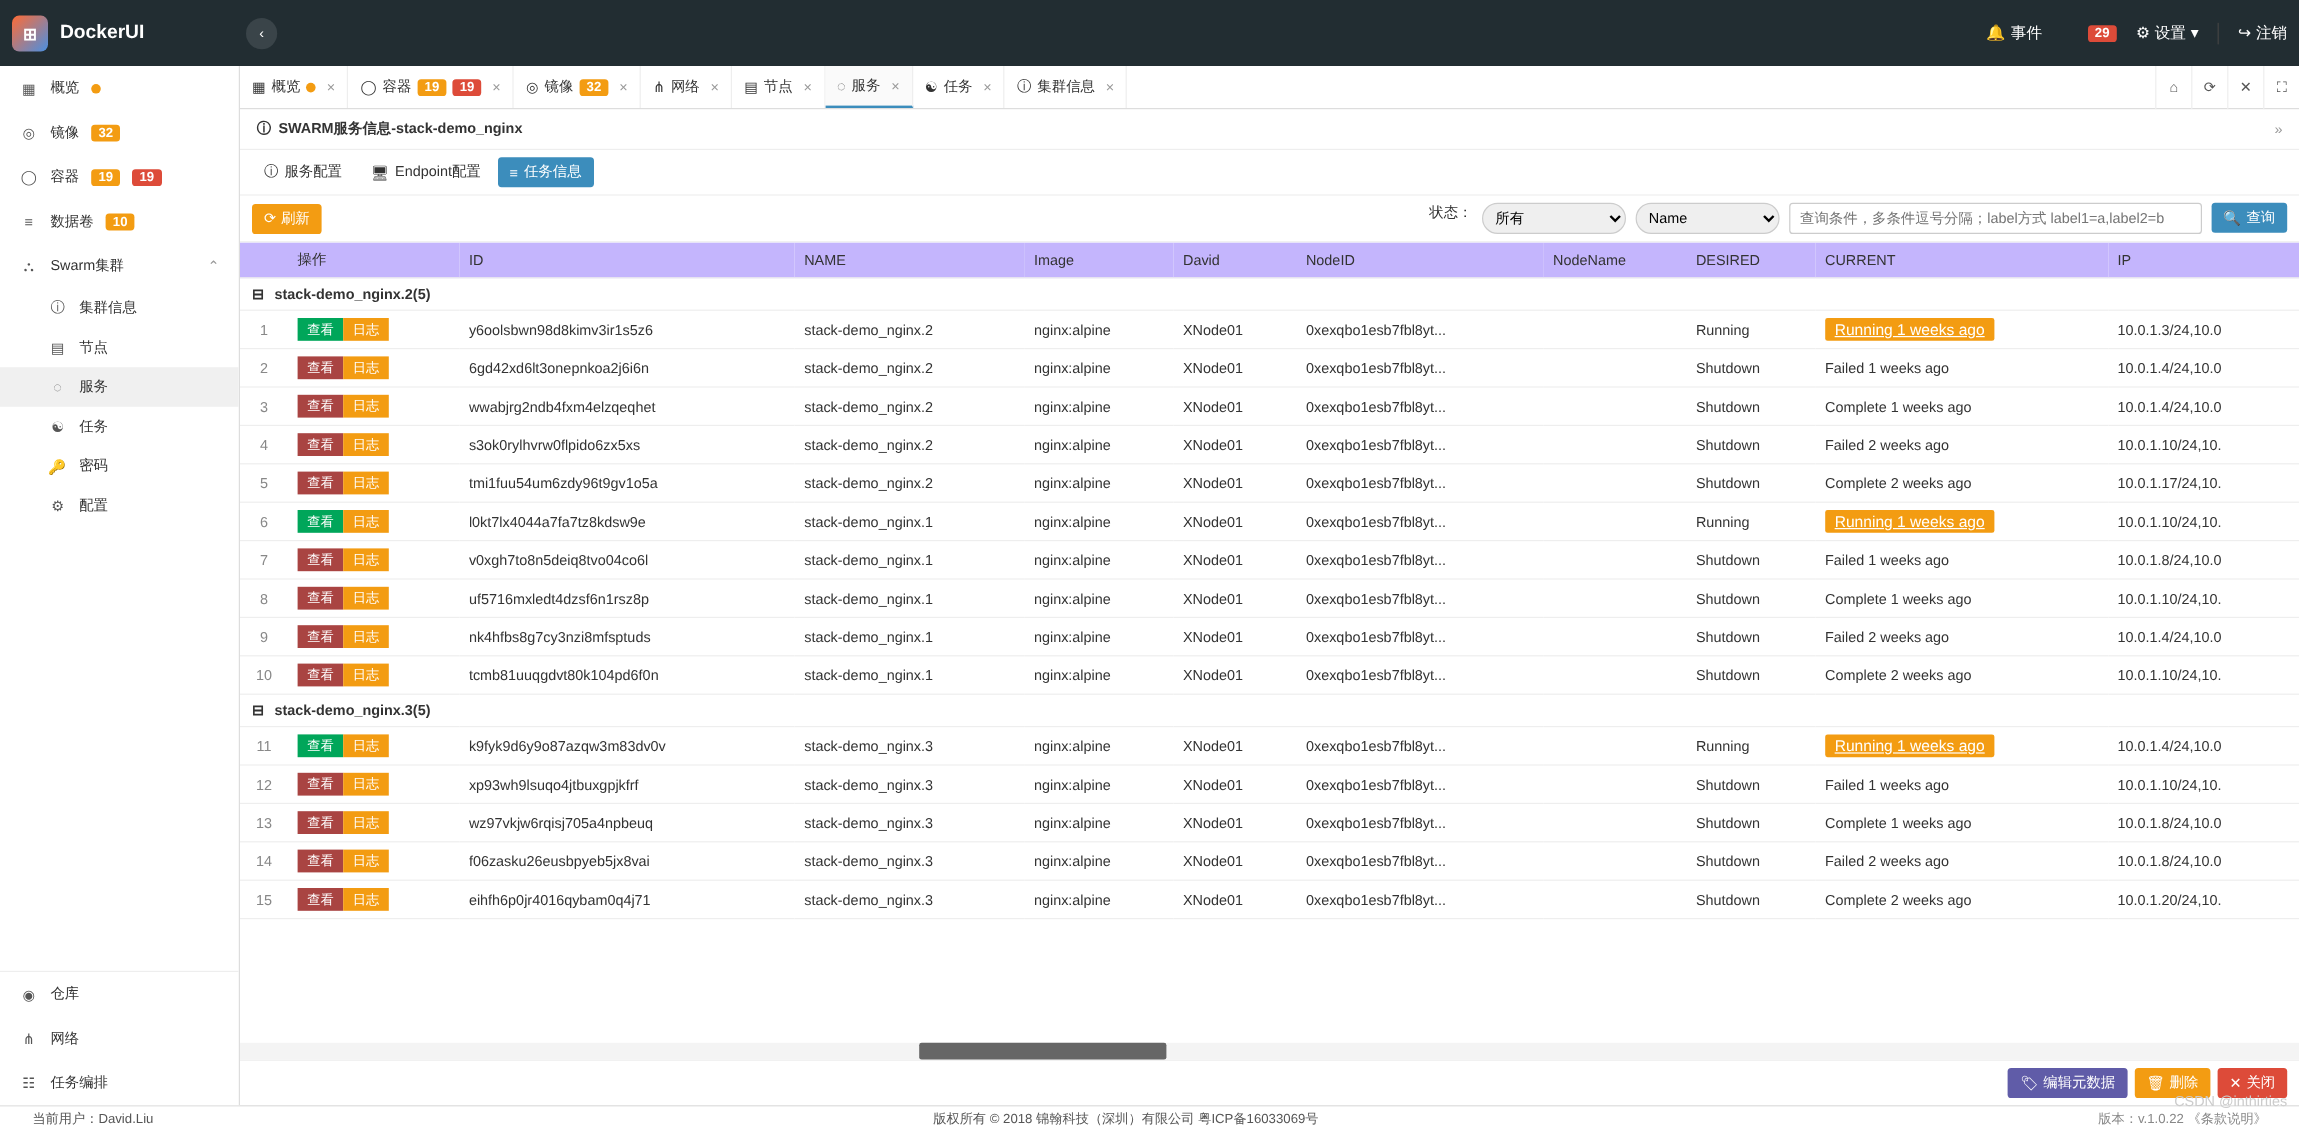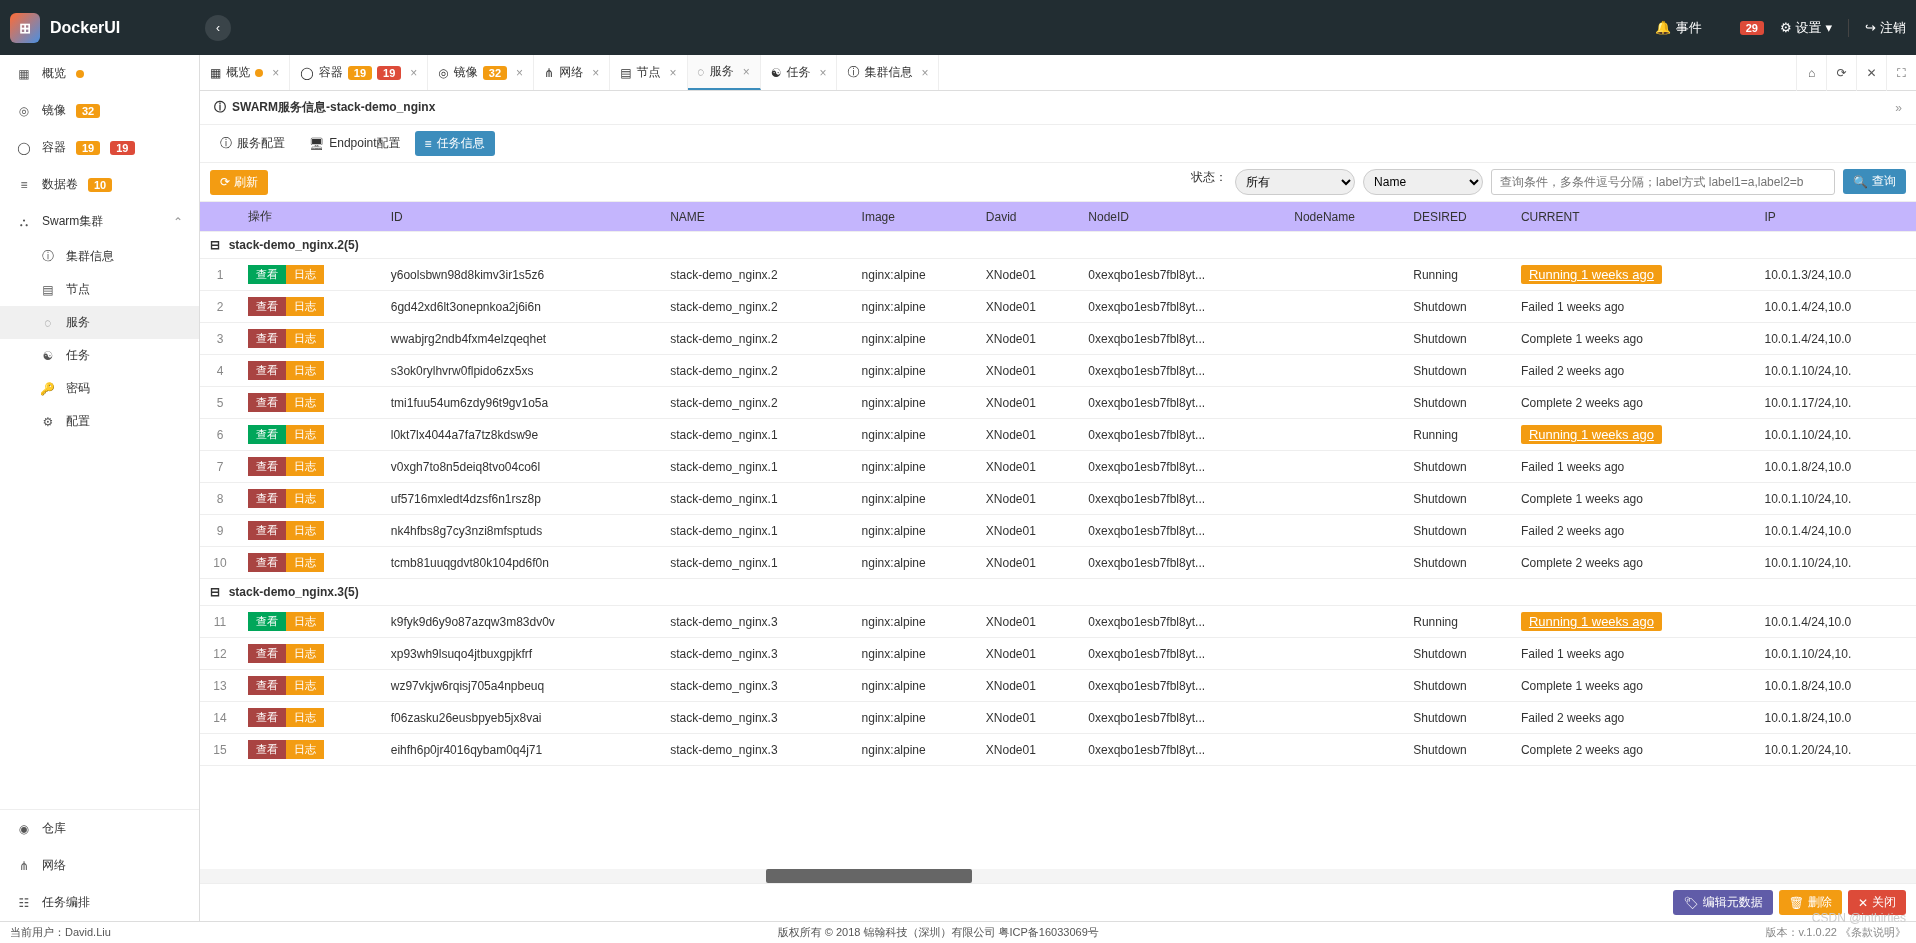--- a/index.html
+++ b/index.html
@@ -51,21 +51,21 @@
 .group-row td { font-weight:bold; background:#fff; }
 .group-toggle { display:inline-block; width:14px; text-align:center; cursor:pointer; }
 .mini-btn { padding:2px 8px; color:#fff; font-size:11px; border:none; cursor:pointer; }
 .mini-green { background:#00a65a; }
 .mini-brown { background:#a94442; }
 .mini-orange { background:#f39c12; }
 .status-tag { background:#f39c12; color:#fff; padding:2px 8px; border-radius:2px; font-size:13px;text-decoration:underline; }
 .bottom-actions { padding:6px 10px; display:flex; justify-content:flex-end; gap:6px; border-top:1px solid #eee; }
 .scrollbar-fake { height:14px; background:#f4f4f4; position:relative; }
 .scrollbar-thumb { position:absolute; left:33%; width:12%; height:100%; background:#666; border-radius:2px; }
-.footer { height:22px; border-top:1px solid #ddd; display:flex; align-items:center; padding:0 10px; font-size:11px; color:#555; background:#fff; }
+.footer { height:22px; border-top:1px solid #ddd; display:flex; align-items:center; padding:0 27px; font-size:11px; color:#555; background:#fff; }
 .footer .center { margin:0 auto; }
 .footer .right { color:#888; }
 .watermark { position:fixed; bottom:18px; right:10px; color:#ccc; font-size:12px; pointer-events:none; }
 td.rownum { text-align:center; color:#888; width:40px; }
 </style>
 </head>
 <body>
 
 <div class="topbar">
   <div class="logo">

